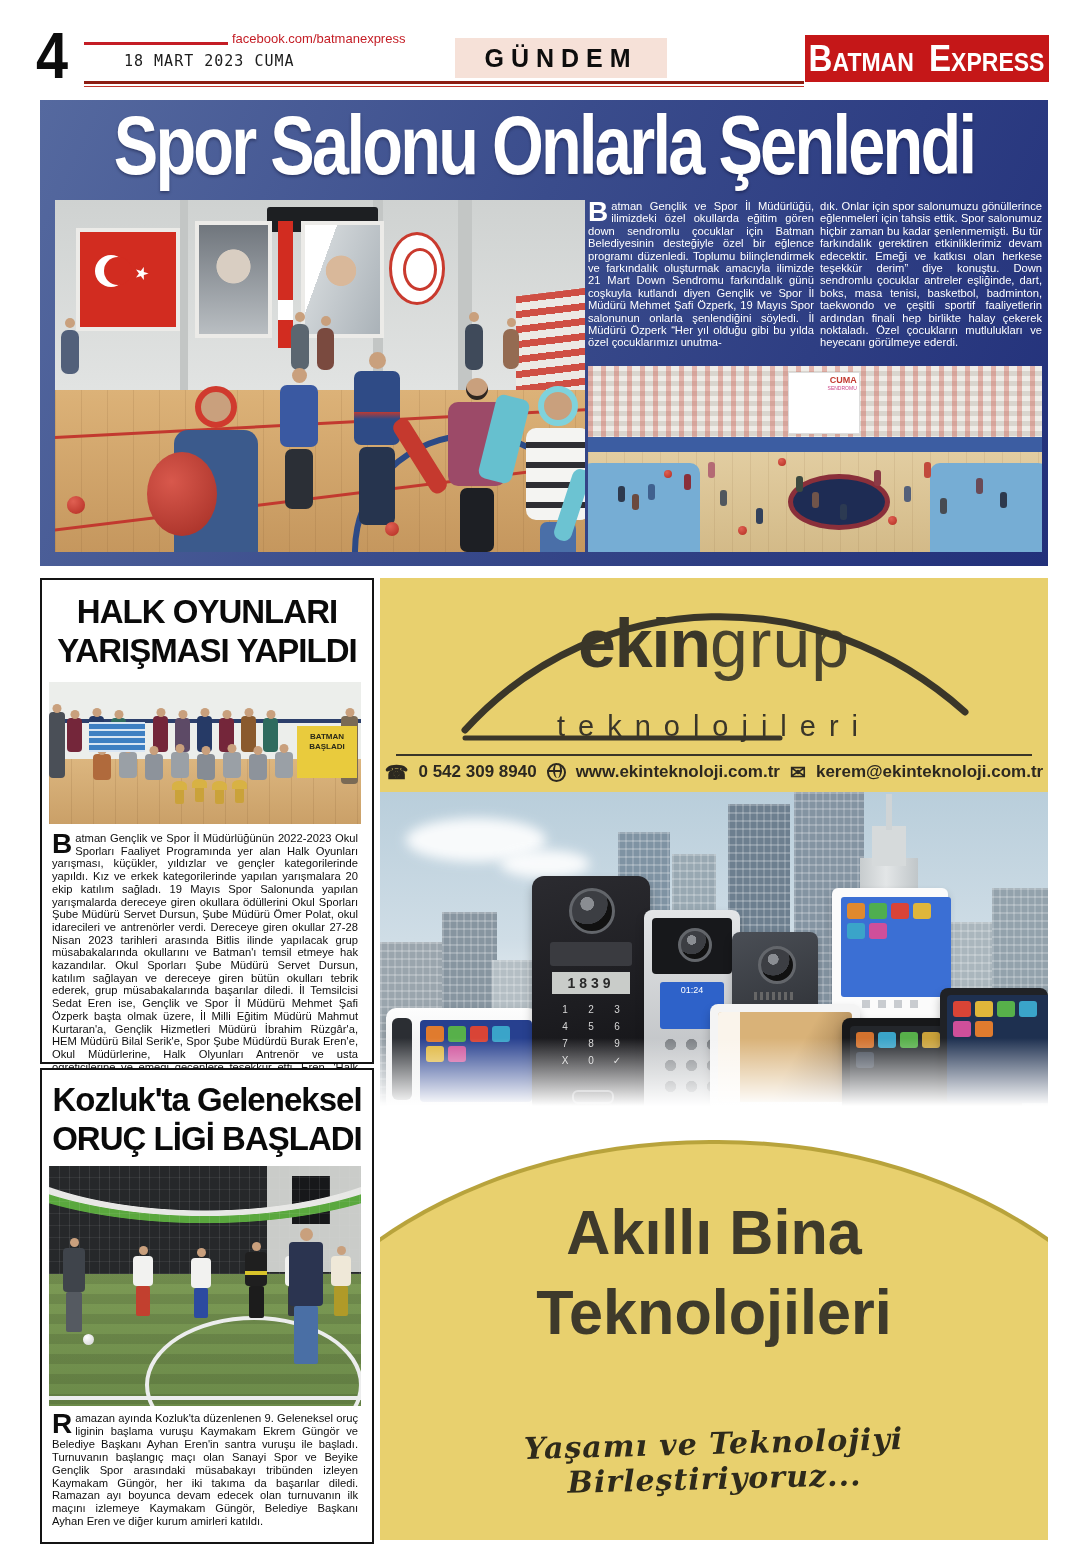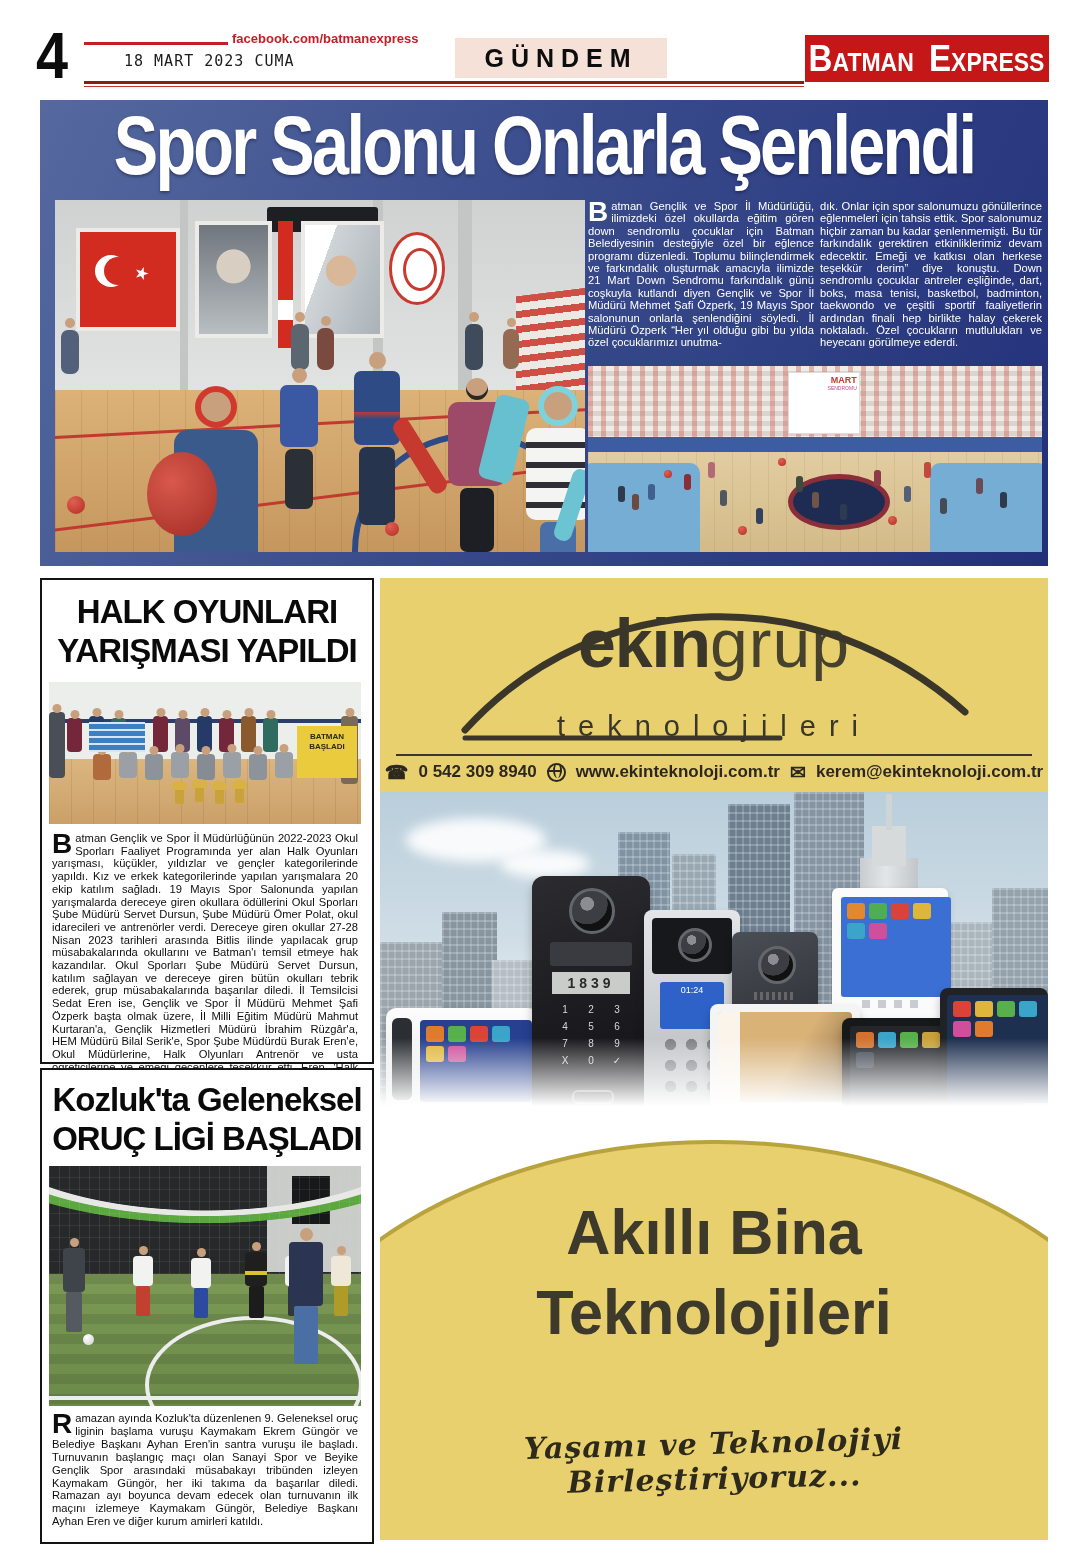--- a/index.html
+++ b/index.html
@@ -2,21 +2,21 @@
 <html lang="tr"><head>
 <meta charset="utf-8">
 <style>
   html,body{margin:0;padding:0;}
   body{width:1087px;height:1559px;position:relative;background:#fff;
        font-family:"Liberation Sans",sans-serif;color:#111;overflow:hidden;}
   .abs{position:absolute;font-style:normal;}
   
   .page-num{left:36px;top:24px;font-size:64px;font-weight:800;line-height:1;color:#0c0c0c;transform:scaleX(.9);transform-origin:left top;}
   .fb-rule{left:84px;top:42px;width:144px;height:3px;background:#c41d25;}
-  .fb-text{left:232px;top:31px;font-size:13px;font-weight:700;color:#c41d25;}
+  .fb-text{left:232px;top:31px;font-size:13px;font-weight:400;color:#c41d25;}
   .date-text{left:124px;top:52px;font-size:15px;font-family:"DejaVu Sans Mono",monospace;color:#1c1c1c;letter-spacing:1px;}
   .gundem{left:455px;top:38px;width:212px;height:40px;background:#f6e1d8;display:flex;align-items:center;justify-content:center;
           font-size:25px;font-weight:600;letter-spacing:7px;color:#0d0d0d;}
   .rule-a{left:84px;top:81px;width:720px;height:3px;background:#8c1d12;}
   .rule-b{left:84px;top:86px;width:720px;height:1px;background:#c2372c;}
   .brand{left:805px;top:35px;width:244px;height:47px;background:#c51718;display:flex;align-items:center;justify-content:center;gap:6px;}
   .brand-word{display:inline-block;color:#fff;font-weight:800;font-size:25px;letter-spacing:0;transform:scaleX(.92);}
   .brand-word::first-letter{font-size:36px;}
   
   .main-article{left:40px;top:100px;width:1008px;height:466px;overflow:hidden;
@@ -252,21 +252,21 @@
   <div class="abs mcol mcol2">dık. Onlar için spor salonumuzu gönüllerince eğlenmeleri için tahsis ettik. Spor salonumuz hiçbir zaman bu kadar şenlenmemişti. Bu tür farkındalık gerektiren etkinliklerimiz devam edecektir. Emeği ve katkısı olan herkese teşekkür derim” diye konuştu.  Down sendromlu çocuklar antreler eşliğinde, dart, boks, masa tenisi, basketbol, badminton, taekwondo ve çeşitli sportif faaliyetlerin ardından finali hep birlikte halay çekerek noktaladı. Özel çocukların mutlulukları ve heyecanı görülmeye ederdi.</div>
 
   <div class="abs photo2">
     <i class="abs p2-stands"></i>
     <i class="abs p2-band"></i>
     <i class="abs p2-floor"></i>
     <i class="abs p2-court" style="left:-6px;top:52%;width:26%;height:58%;"></i>
     <i class="abs p2-court" style="right:-6px;top:52%;width:26%;height:58%;"></i>
     <i class="abs p2-center"></i>
     <div class="abs p2-banner">
-      <div class="t1">MART</div>
+      <div class="t1">CUMA</div>
       <div class="t2">SENDROMU</div>
     </div>
     <i class="mini" style="left:30px;top:120px;background:#2e3a4e;"></i>
     <i class="mini" style="left:44px;top:128px;background:#6b4a3f;"></i>
     <i class="mini" style="left:60px;top:118px;background:#40618f;"></i>
     <i class="mini" style="left:96px;top:108px;background:#8a2f3a;"></i>
     <i class="mini" style="left:132px;top:124px;background:#51575e;"></i>
     <i class="mini" style="left:168px;top:142px;background:#32415c;"></i>
     <i class="mini" style="left:208px;top:110px;background:#3d4a40;"></i>
     <i class="mini" style="left:224px;top:126px;background:#70544a;"></i>

